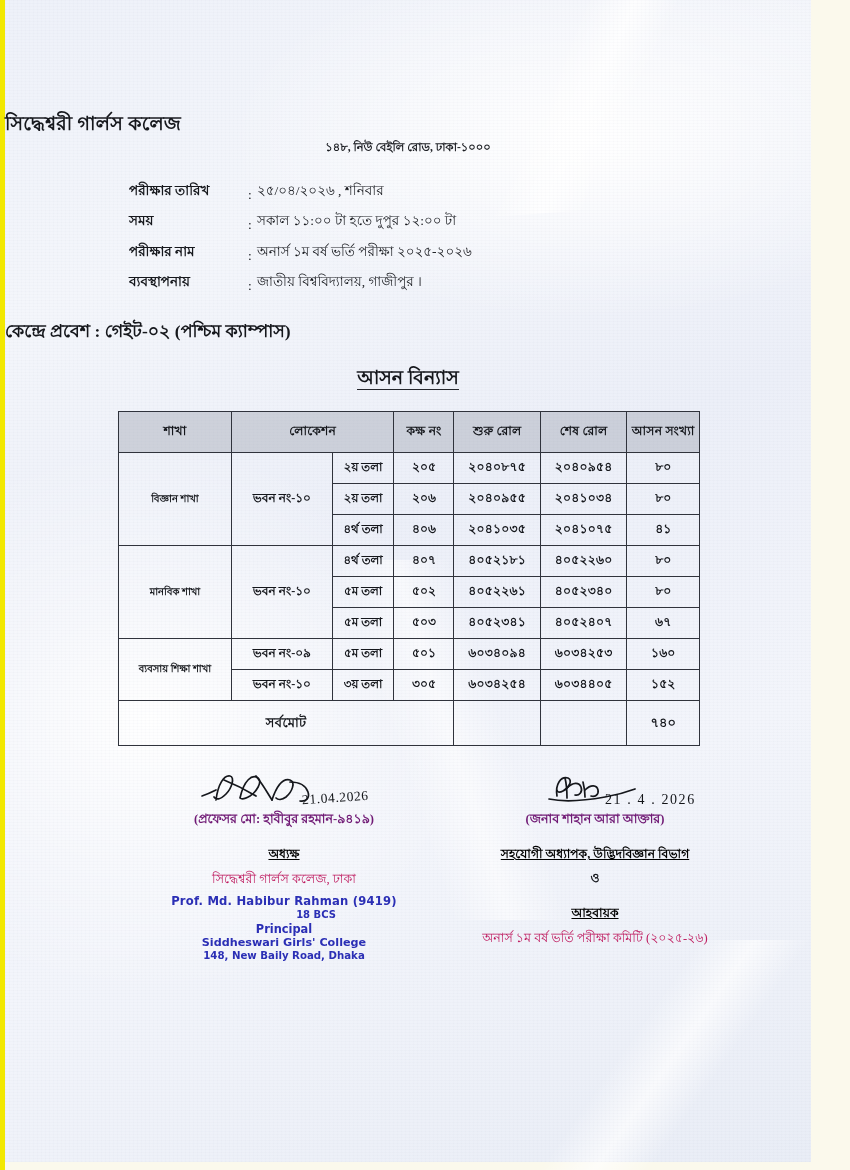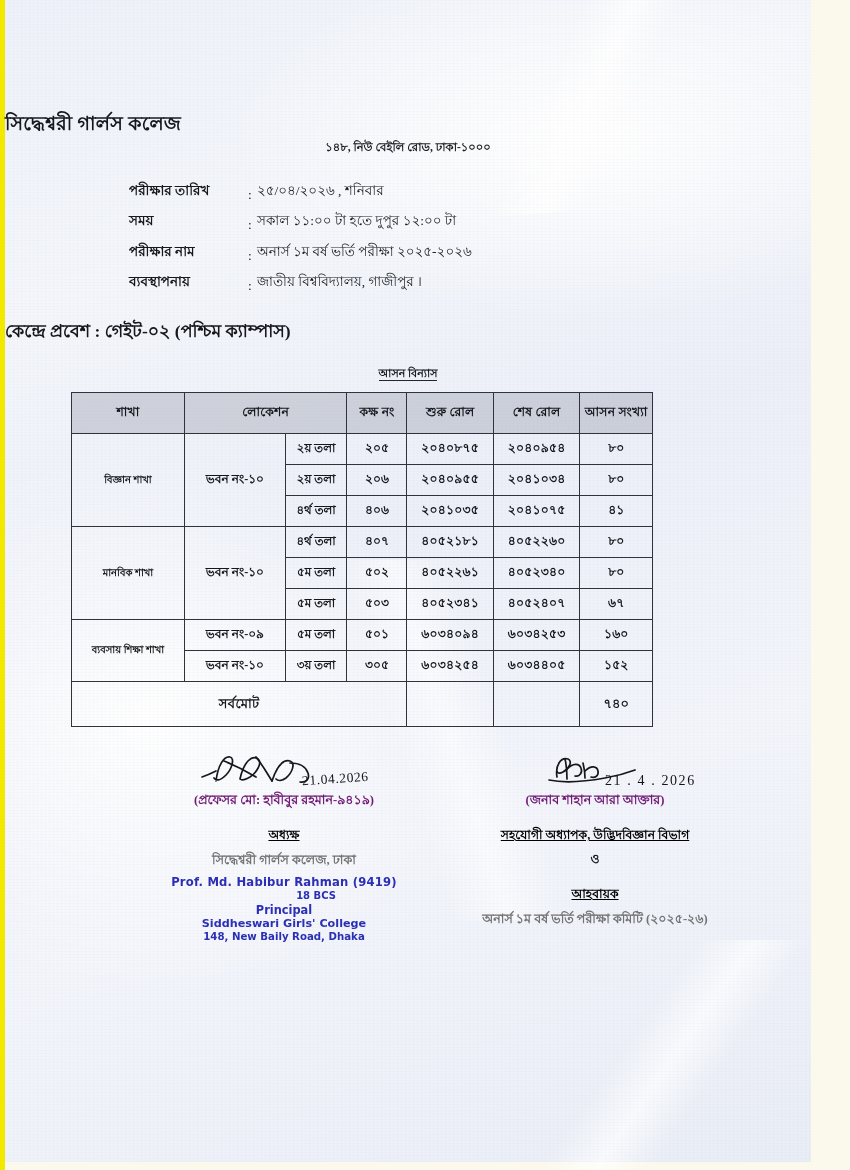--- a/index.html
+++ b/index.html
@@ -51,26 +51,26 @@
   
   .info-block{margin-top:22px;padding-left:124px;}
   .info-row{display:flex;align-items:flex-end;margin-bottom:7.5px;font-size:13.5px;color:#16181d;}
   .info-label{width:119px;flex:0 0 119px;font-weight:bold;}
   .info-colon{width:9px;flex:0 0 9px;}
   .info-value{font-weight:normal;}
 
   .gate-line{text-align:left;font-size:17.5px;font-weight:bold;color:#15171c;margin-top:24px;}
   .section-heading{text-align:center;margin-top:16px;}
   .section-heading span{
-    font-size:11px;font-weight:bold;color:#15171c;
+    font-size:19px;font-weight:bold;color:#15171c;
     border-bottom:1.4px solid #24262c;padding-bottom:1px;
   }
 
   
-  .table-wrap{margin-top:8px;padding-left:66px;}
+  .table-wrap{margin-top:16px;padding-left:113px;}
   table.seat-plan{
     border-collapse:collapse;width:582px;
     font-size:12.3px;color:#14161b;background:transparent;
   }
   table.seat-plan th,table.seat-plan td{
     border:1px solid #30333c;
     text-align:center;vertical-align:middle;
     padding:5px 2px;font-weight:bold;
     background:transparent;
   }
@@ -92,21 +92,21 @@
   .col-start{width:88px;}
   .col-end{width:88px;}
   .col-seats{width:75px;}
 
   
   .sig-area{position:relative;margin-top:28px;height:240px;}
   .sig-left{position:absolute;left:134px;top:0;width:290px;text-align:center;}
   .sig-right{position:absolute;left:430px;top:0;width:320px;text-align:center;}
   .sig-name{font-size:12.6px;font-weight:bold;color:#701a75;margin-top:2px;}
   .sig-role{font-size:12.3px;font-weight:bold;color:#000000;margin-top:15px;text-decoration:underline;}
-  .sig-org{font-size:12.6px;font-weight:bold;color:#737373;margin-top:5px;}
+  .sig-org{font-size:12.6px;font-weight:normal;color:#be185d;margin-top:5px;}
   .sig-amp{font-size:12.3px;font-weight:bold;color:#15171c;margin-top:4px;}
 
   .ink-wrap{position:relative;height:34px;}
   .ink-svg{position:absolute;left:50%;transform:translateX(-50%);top:-4px;}
   .sig-date{
     position:absolute;font-family:"Liberation Serif",serif;
     color:#121418;font-size:14px;font-weight:normal;
     letter-spacing:.6px;
   }
   #date-left{left:163px;top:16px;transform:rotate(-4deg);font-size:13.5px;}

